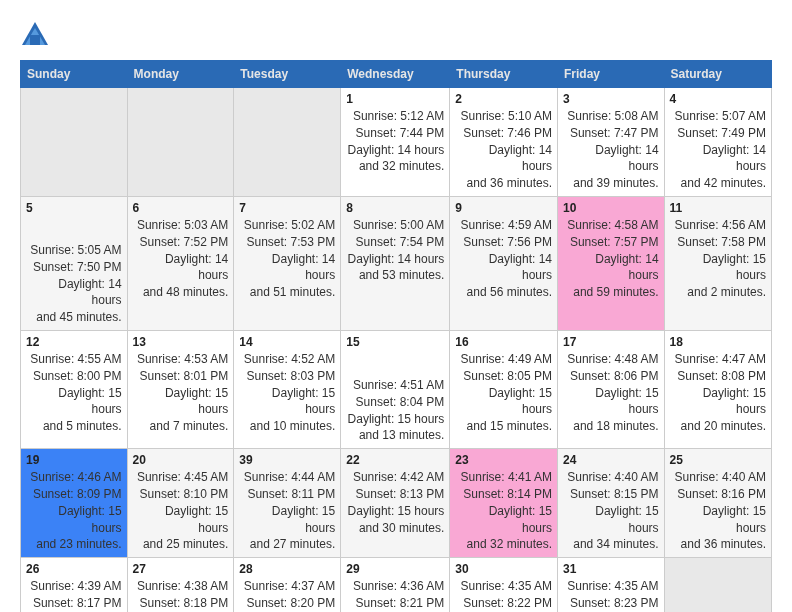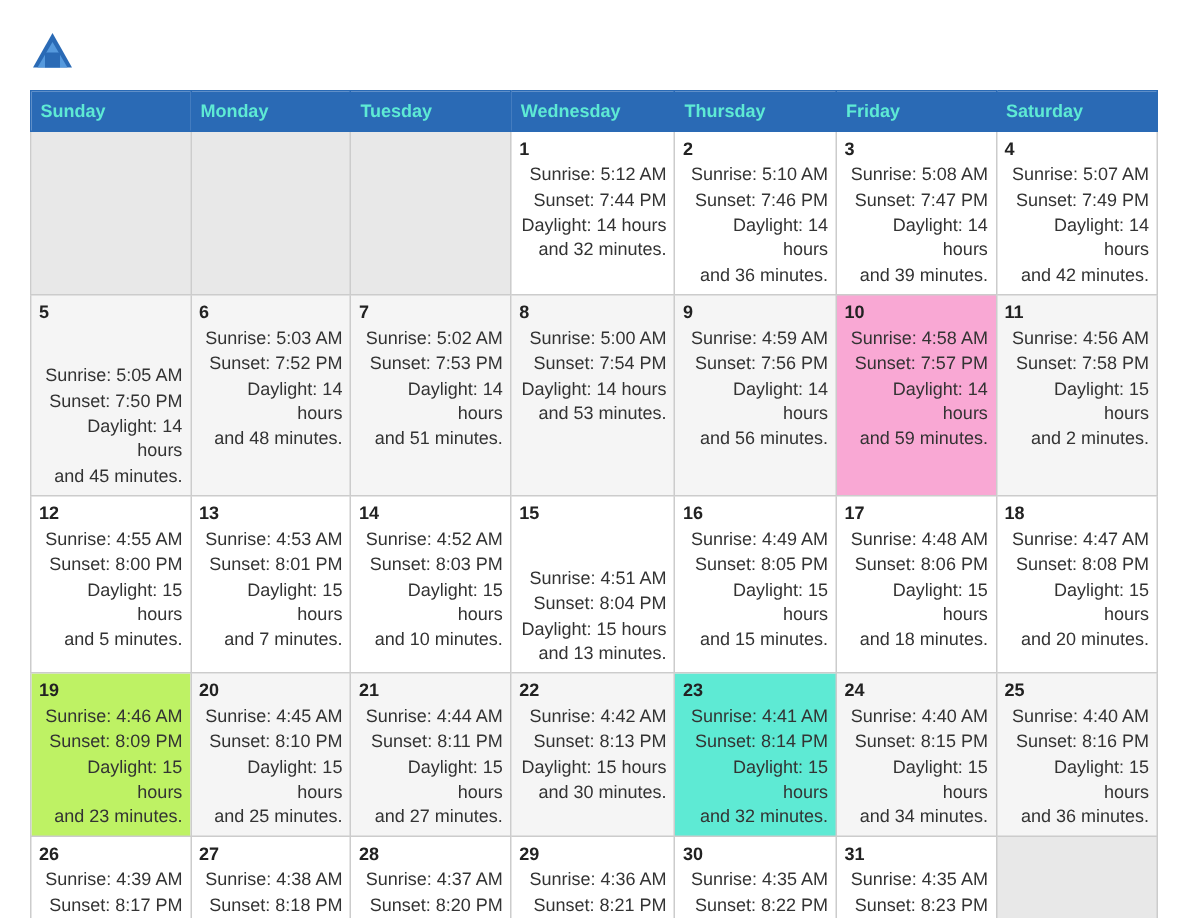--- a/index.html
+++ b/index.html
@@ -53,21 +53,21 @@
       color: #333;
       margin-top: 2px;
     }
     .calendar {
       width: 100%;
       border-collapse: collapse;
       font-size: 11px;
     }
     .calendar th {
       background: #2a6ab5;
-      color: #5eead4;
+      color: #e5e5e5;
       text-align: left;
       padding: 6px 6px;
       font-size: 12px;
       border: 1px solid #2a6ab5;
     }
     .calendar td {
       border: 1px solid #ccc;
       vertical-align: top;
       padding: 4px 5px;
       width: 113px;
@@ -260,49 +260,49 @@
         </td>
         <td>
           <div class="day-num">18</div>
           <div class="day-info" style="white-space: pre-line;">Sunrise: 4:47 AM
 Sunset: 8:08 PM
 Daylight: 15 hours
 and 20 minutes.</div>
         </td>
       </tr>
       <tr>
-        <td style="background: #bef264;">
+        <td style="background: #3b82f6;">
           <div class="day-num">19</div>
           <div class="day-info" style="white-space: pre-line;">Sunrise: 4:46 AM
 Sunset: 8:09 PM
 Daylight: 15 hours
 and 23 minutes.</div>
         </td>
         <td style="background: rgb(245, 245, 245);">
           <div class="day-num">20</div>
           <div class="day-info" style="white-space: pre-line;">Sunrise: 4:45 AM
 Sunset: 8:10 PM
 Daylight: 15 hours
 and 25 minutes.</div>
         </td>
         <td style="background: rgb(245, 245, 245);">
-          <div class="day-num">21</div>
+          <div class="day-num">39</div>
           <div class="day-info" style="white-space: pre-line;">Sunrise: 4:44 AM
 Sunset: 8:11 PM
 Daylight: 15 hours
 and 27 minutes.</div>
         </td>
         <td style="background: rgb(245, 245, 245);">
           <div class="day-num">22</div>
           <div class="day-info" style="white-space: pre-line;">Sunrise: 4:42 AM
 Sunset: 8:13 PM
 Daylight: 15 hours
 and 30 minutes.</div>
         </td>
-        <td style="background: #5eead4;">
+        <td style="background: #f9a8d4;">
           <div class="day-num">23</div>
           <div class="day-info" style="white-space: pre-line;">Sunrise: 4:41 AM
 Sunset: 8:14 PM
 Daylight: 15 hours
 and 32 minutes.</div>
         </td>
         <td style="background: rgb(245, 245, 245);">
           <div class="day-num">24</div>
           <div class="day-info" style="white-space: pre-line;">Sunrise: 4:40 AM
 Sunset: 8:15 PM

